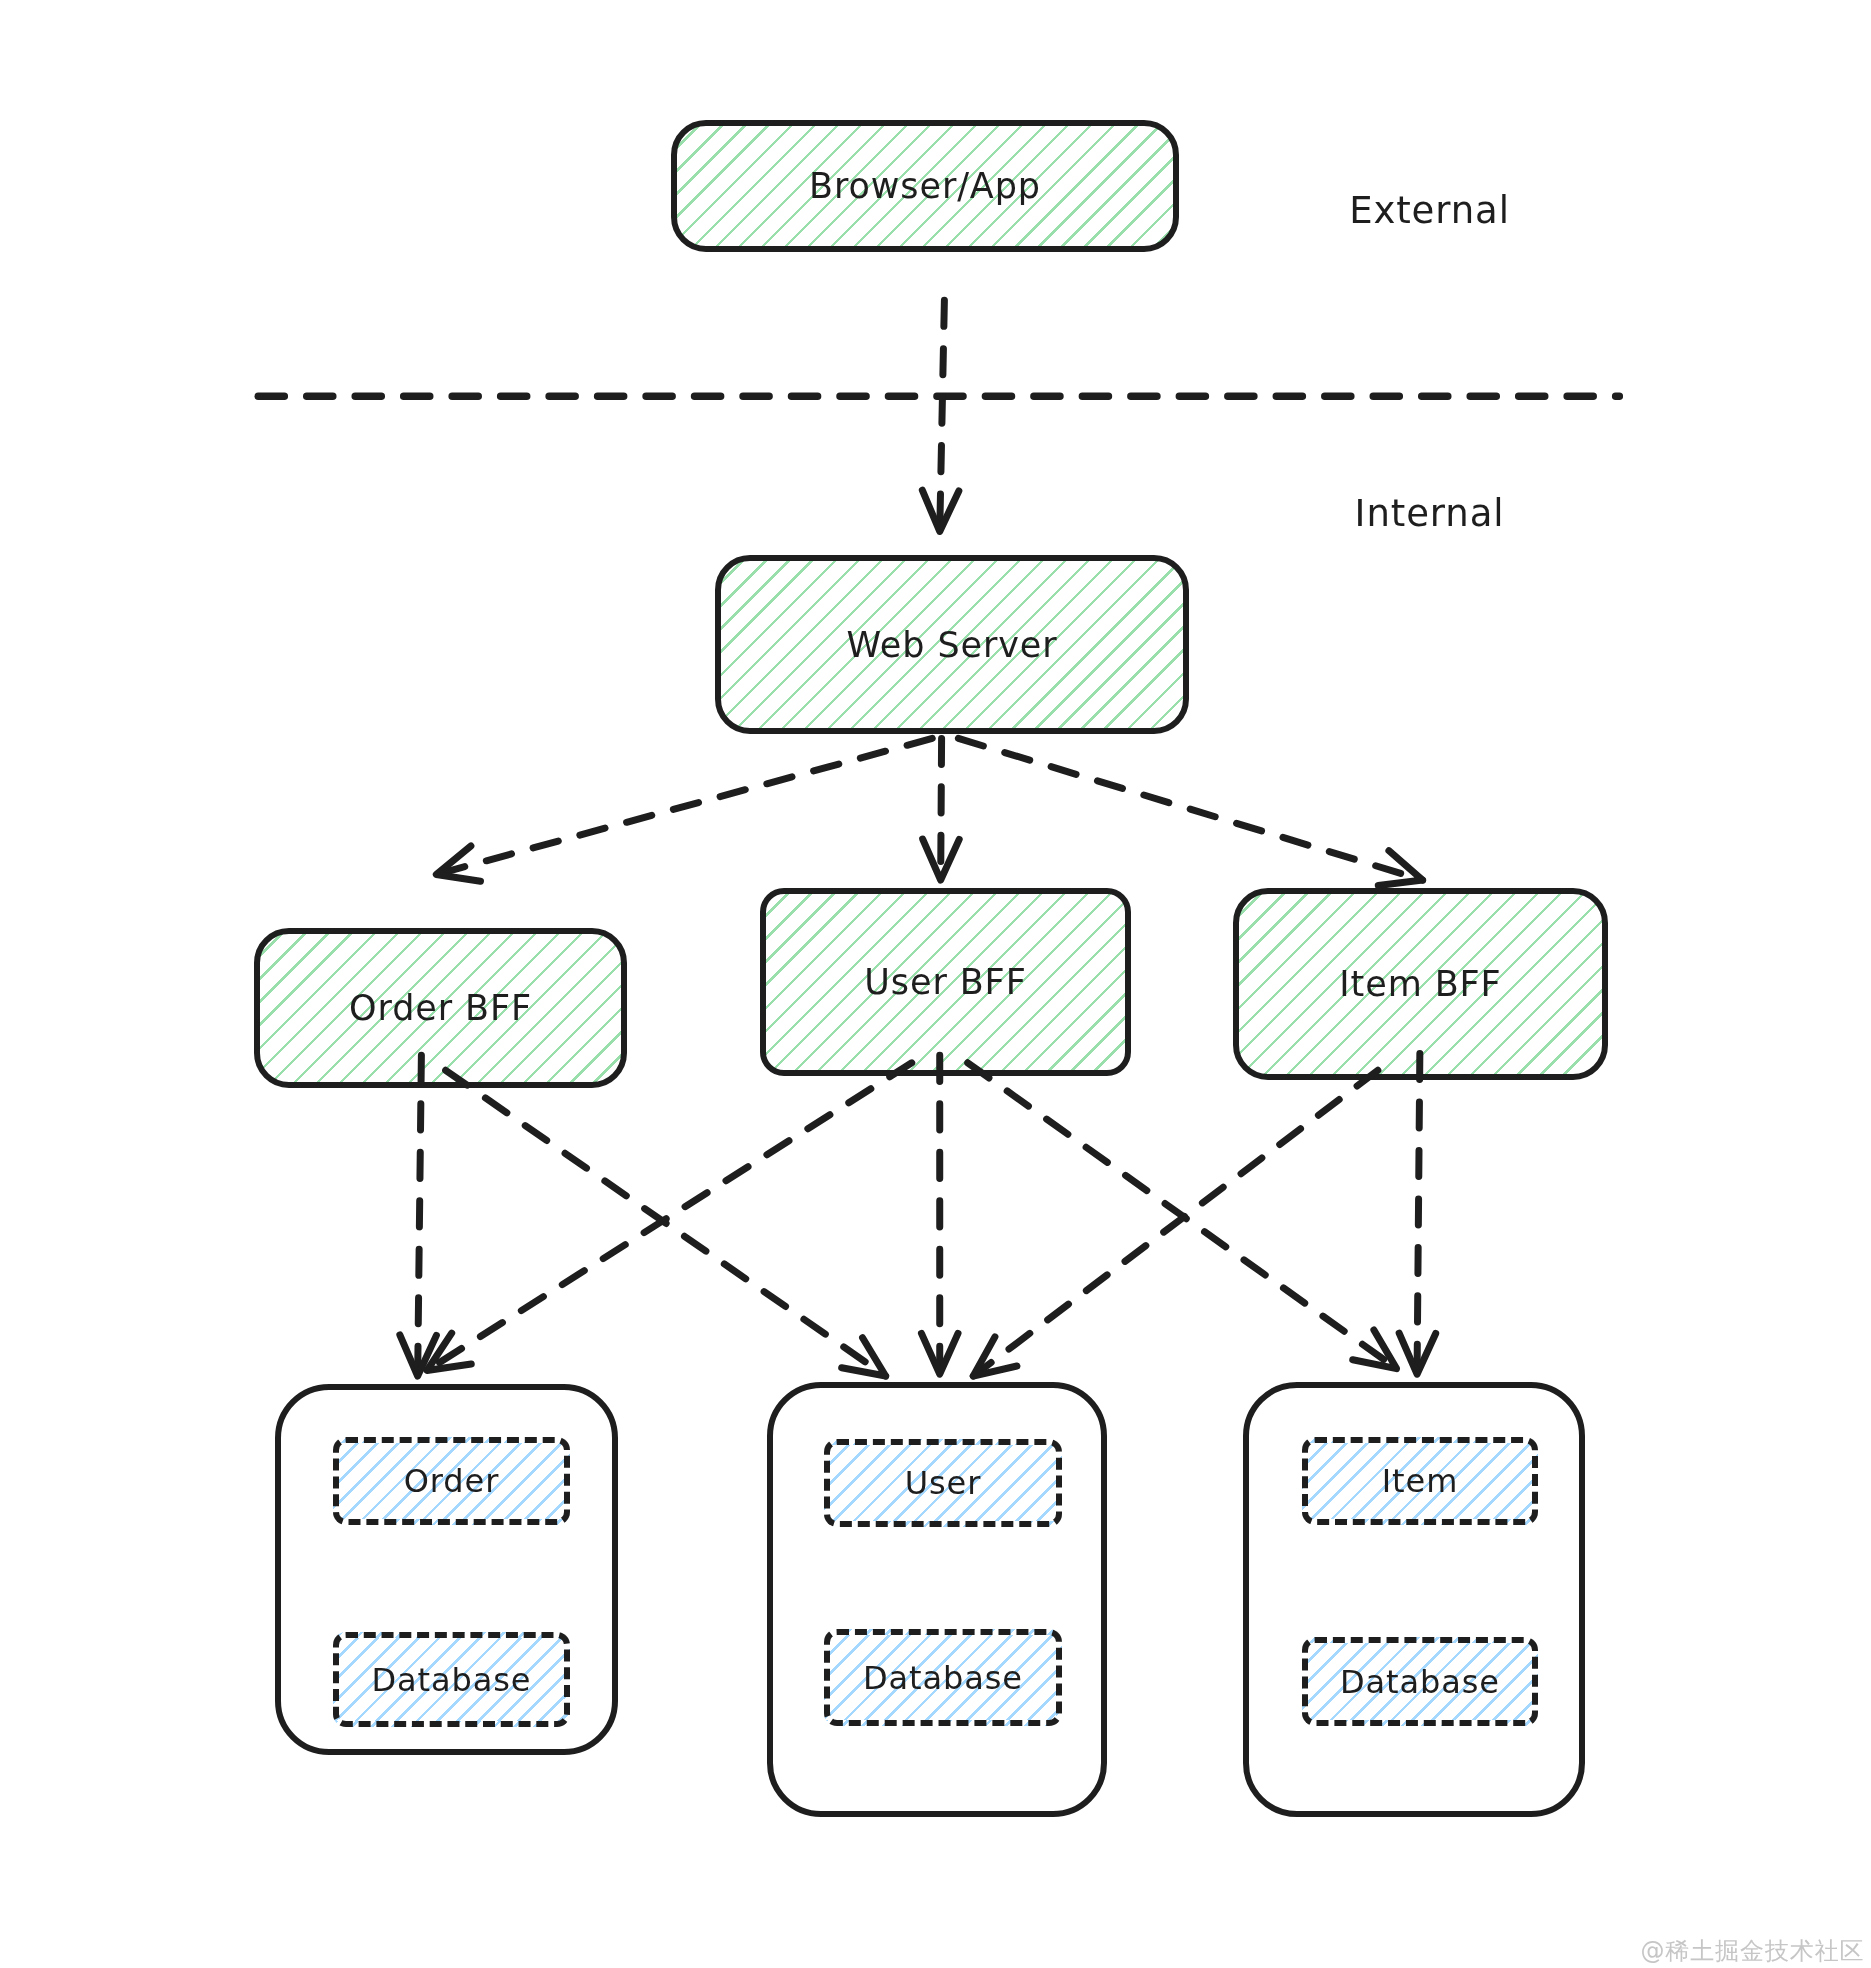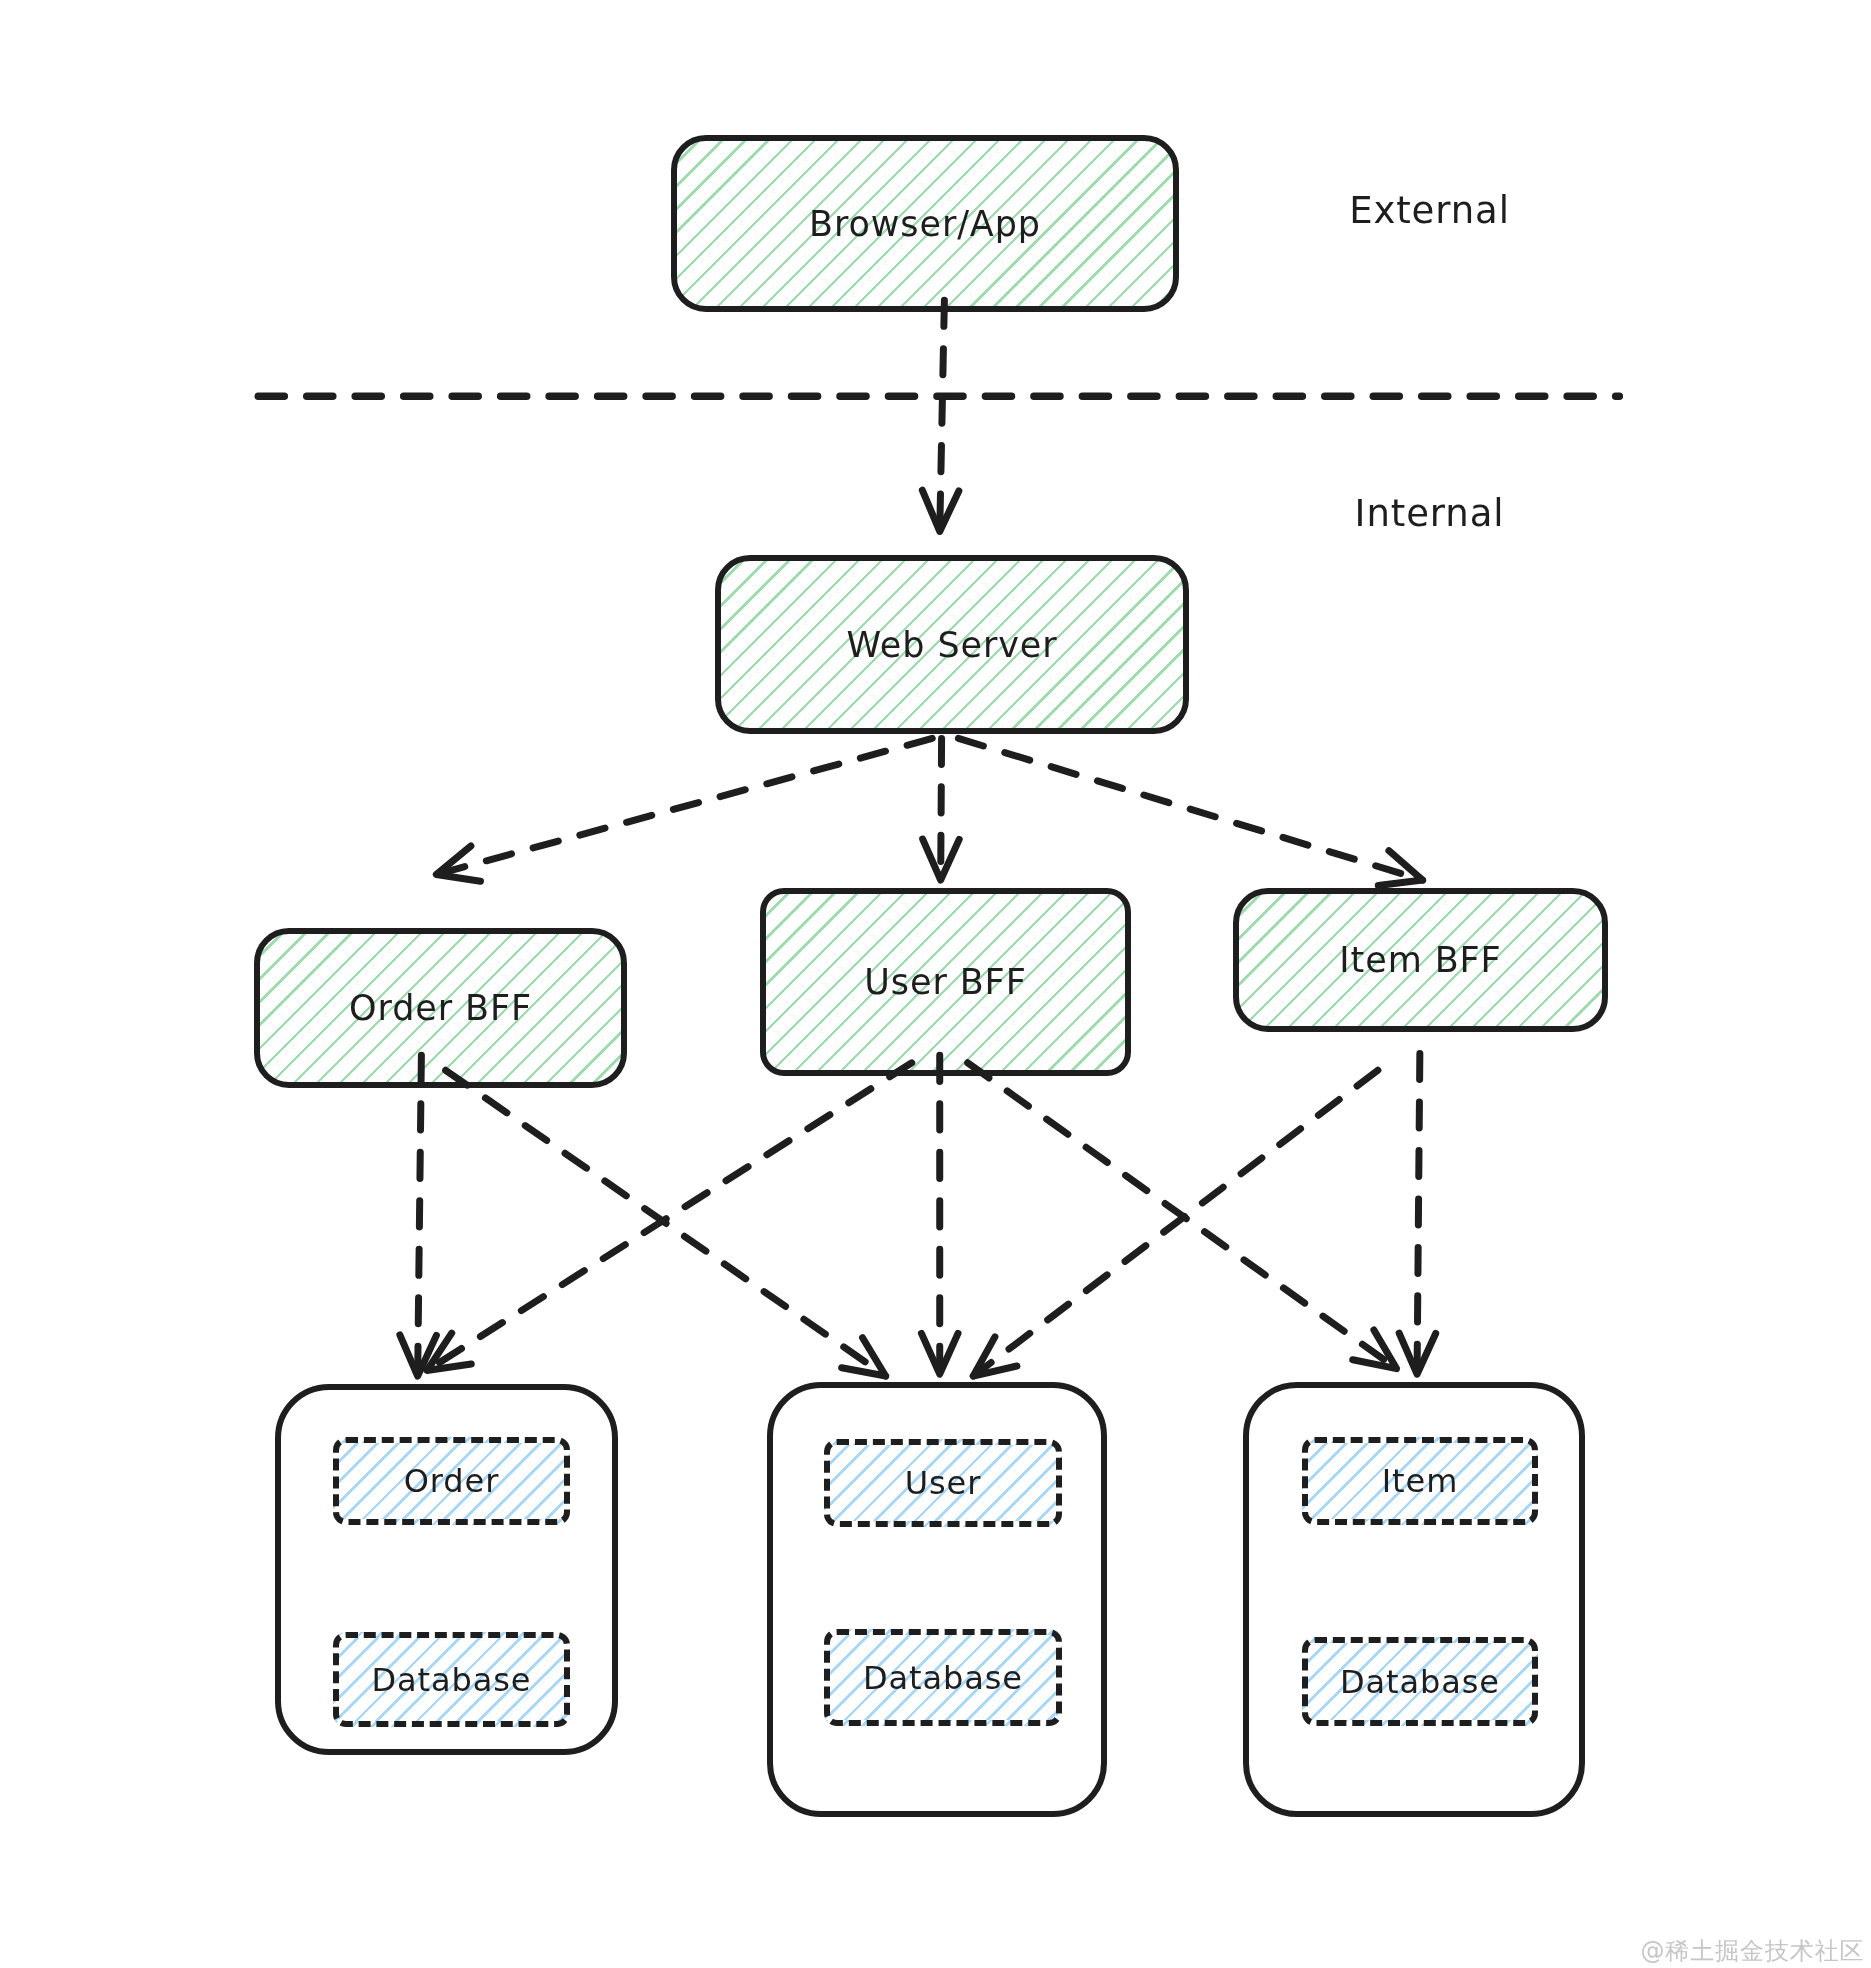--- a/index.html
+++ b/index.html
@@ -43,37 +43,37 @@
     font-size:24px;color:#c6c6c6;letter-spacing:0.9px;margin-left:16px;
   }
   svg.connections{position:absolute;left:0;top:0;pointer-events:none;z-index:5;}
 </style>
 </head>
 <body>
 
 <div class="zone-label" style="left:1299px;top:189px;">External</div>
 <div class="zone-label" style="left:1299px;top:492px;">Internal</div>
 
-<div class="node" style="left:671px;top:135px;width:508px;height:177px;">
+<div class="node" style="left:671px;top:120px;width:508px;height:132px;">
   <span>Browser/App</span>
 </div>
 
 <div class="node" style="left:715px;top:555px;width:474px;height:179px;">
   <span>Web Server</span>
 </div>
 
 <div class="node" style="left:254px;top:928px;width:373px;height:160px;">
   <span>Order BFF</span>
 </div>
 
 <div class="node" style="left:760px;top:888px;width:371px;height:188px;border-radius:24px;">
   <span>User BFF</span>
 </div>
 
-<div class="node" style="left:1233px;top:888px;width:375px;height:144px;">
+<div class="node" style="left:1233px;top:888px;width:375px;height:192px;">
   <span>Item BFF</span>
 </div>
 
 <div class="group" style="left:275px;top:1384px;width:343px;height:371px;">
   <div class="chip" style="left:52px;top:47px;width:237px;height:88px;">
     <span>Order</span>
   </div>
   <div class="chip" style="left:52px;top:242px;width:237px;height:95px;">
     <span>Database</span>
   </div>

